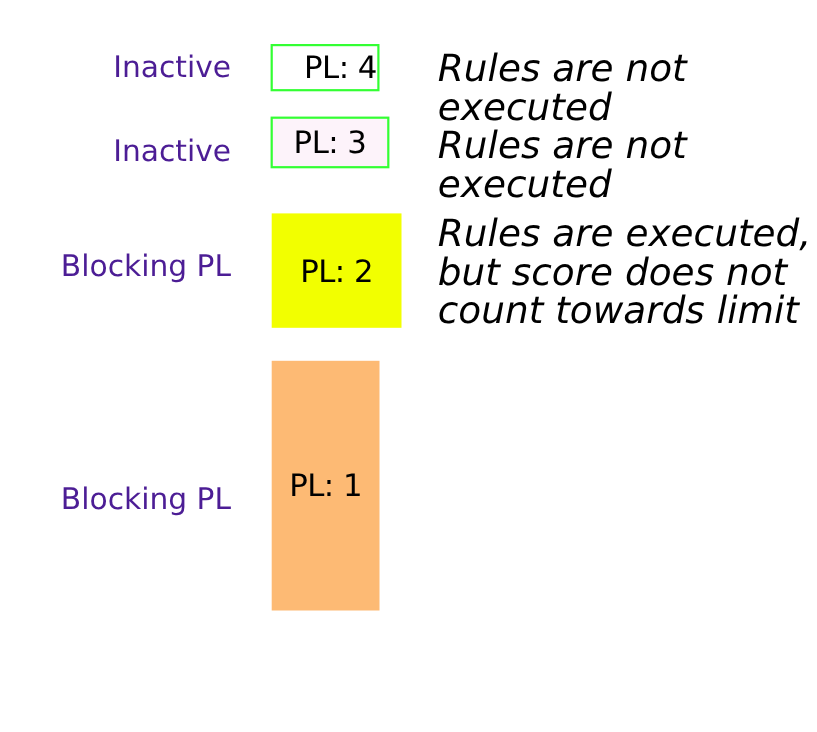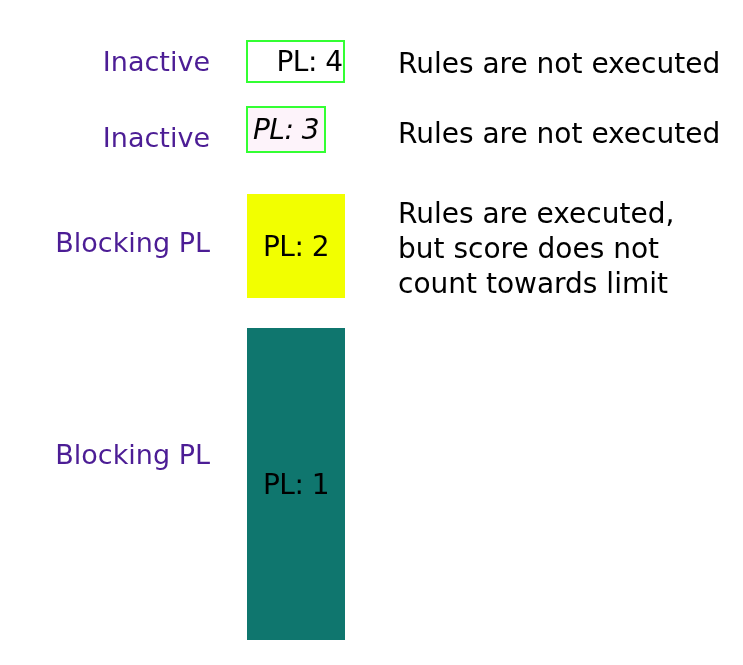--- a/index.html
+++ b/index.html
@@ -33,27 +33,28 @@
       align-items: center;
       justify-content: center;
       font-size: 28px;
       color: #000000;
       letter-spacing: -0.5px;
     }
     .pl-box.outlined {
       border: 2px solid #33ff33;
     }
     .box-pl4 { left: 246px; top: 40px;  width: 99px;  height: 43px;  background: #ffffff; padding-left: 28px; }
-    .box-pl3 { left: 246px; top: 106px; width: 80px; height: 47px;  background: #fdf3fa; font-style: italic; }
-    .box-pl2 { left: 247px; top: 194px; width: 98px;  height: 104px; background: #f2ff00; }
-    .box-pl1 { left: 247px; top: 328px; width: 98px;  height: 312px; background: #0f766e; }
+    .box-pl3 { left: 246px; top: 106px; width: 108px; height: 47px;  background: #fdf3fa; }
+    .box-pl2 { left: 247px; top: 194px; width: 118px;  height: 104px; background: #f2ff00; }
+    .box-pl1 { left: 247px; top: 328px; width: 98px;  height: 227px; background: #fdba74; }
     .row-desc {
       position: absolute;
       left: 398px;
-      font-size: 28px;
+      font-size: 34px;
+      font-style: italic;
       line-height: 35px;
       white-space: pre-line;
       color: #000000;
     }
     .label-pl4 { top: 47px;  }
     .label-pl3 { top: 123px; }
     .label-pl2 { top: 228px; }
     .label-pl1 { top: 440px; }
     .desc-pl4 { top: 46px;  }
     .desc-pl3 { top: 116px; }

